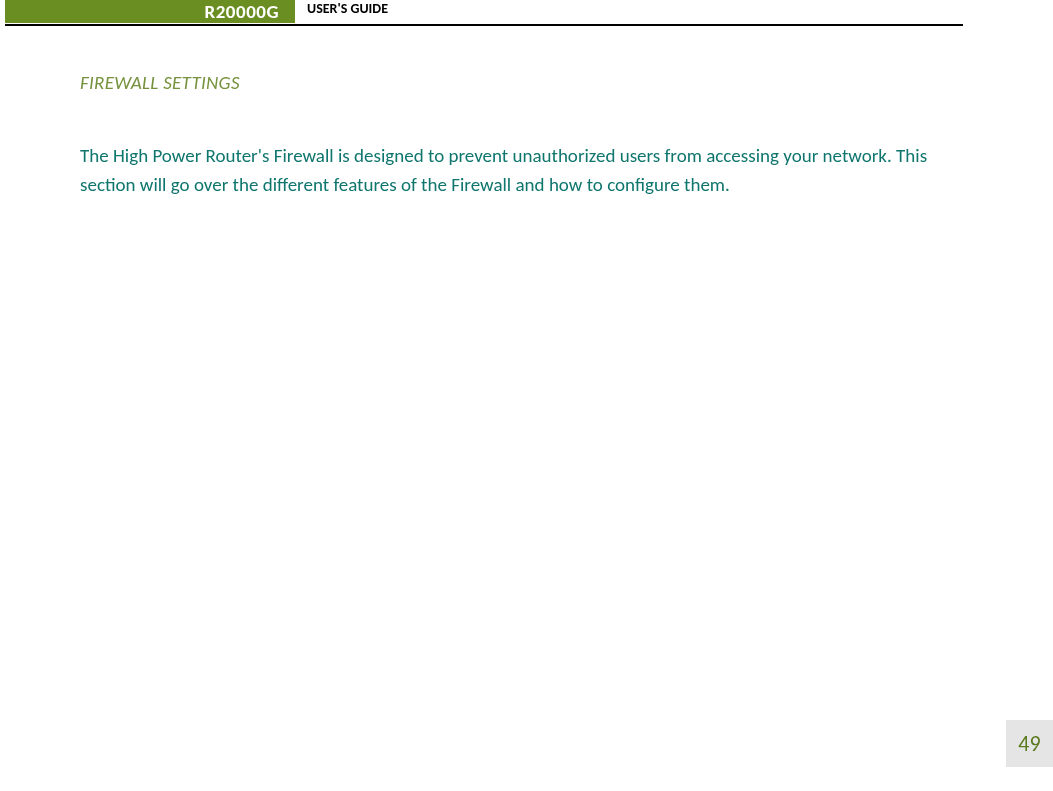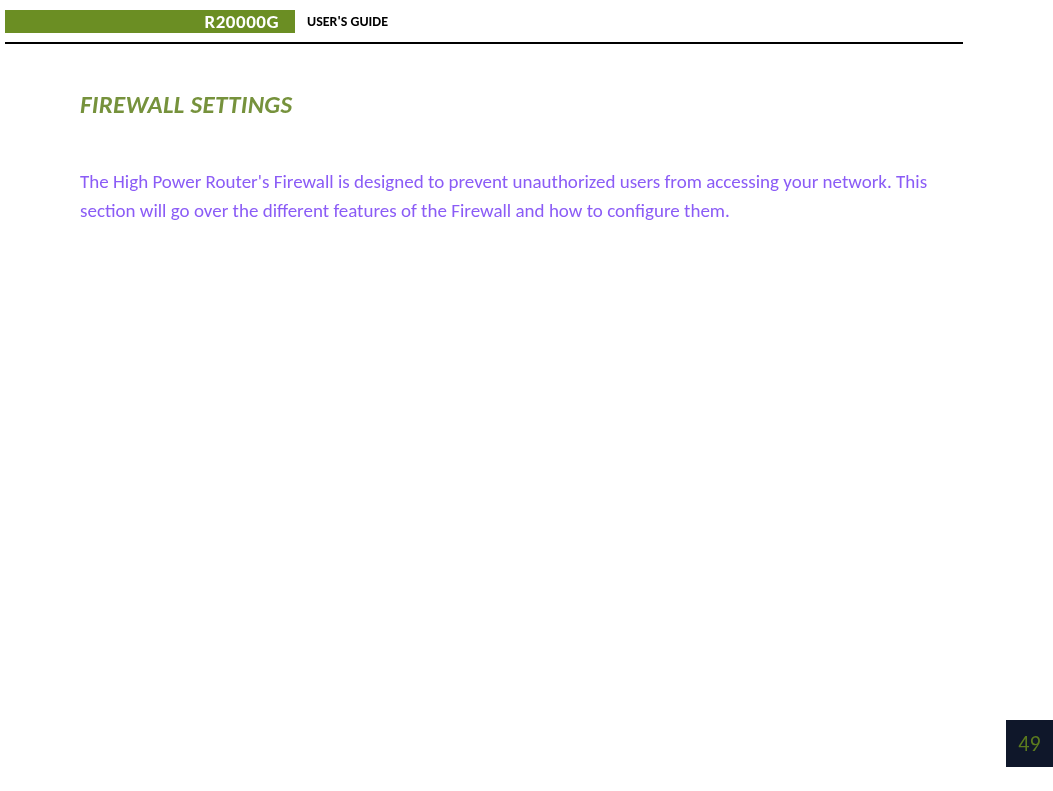--- a/index.html
+++ b/index.html
@@ -9,22 +9,22 @@
     }
     body {
       font-family: Calibri, 'Segoe UI', Arial, sans-serif;
       background: #ffffff;
       width: 1053px;
       height: 791px;
       position: relative;
     }
     .header-bar {
       display: flex;
-      align-items: center;
-      height: 44px;
+      align-items: flex-start;
+      height: 26px;
       margin-left: 5px;
       margin-right: 90px;
       border-bottom: 2px solid #000000;
     }
     .model-badge {
       background: #6b8e23;
       color: #ffffff;
       font-weight: bold;
       font-size: 19px;
       padding: 0 16px 0 10px;
@@ -40,36 +40,36 @@
       font-size: 14px;
       padding: 0 12px;
       display: flex;
       align-items: center;
     }
     .content {
       padding: 45px 80px 0 80px;
     }
     .section-heading {
       color: #76923c;
-      font-weight: bold;
+      font-weight: normal;
       font-style: italic;
-      font-size: 25px;
+      font-size: 19px;
       letter-spacing: 0.3px;
       margin-bottom: 48px;
     }
     .body-text {
-      color: #8b5cf6;
+      color: #0f766e;
       font-size: 19px;
       line-height: 1.5;
     }
     .page-number-box {
       position: absolute;
       right: 0;
       bottom: 24px;
-      background: #0f172a;
+      background: #e5e5e5;
       color: #5b7a1e;
       font-size: 22px;
       width: 47px;
       height: 47px;
       display: flex;
       align-items: center;
       justify-content: center;
     }
   </style>
 </head>

